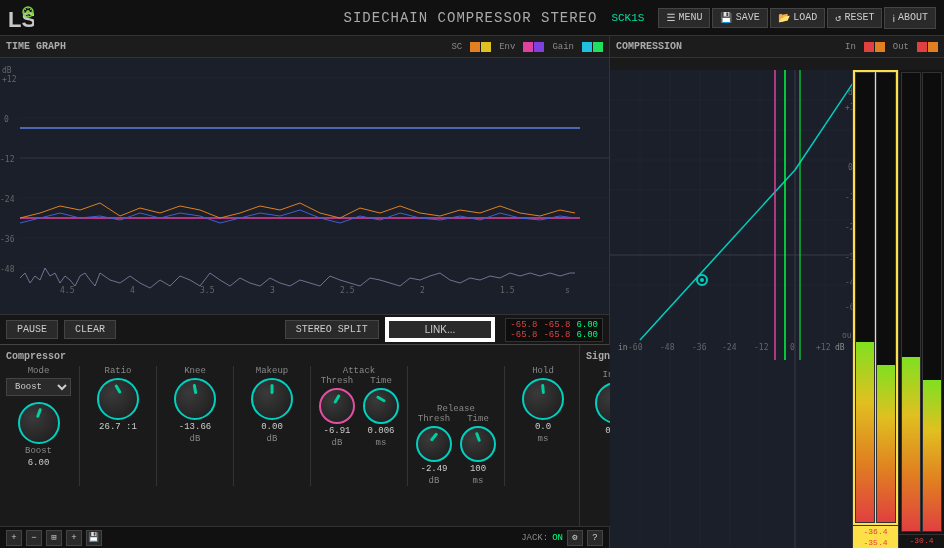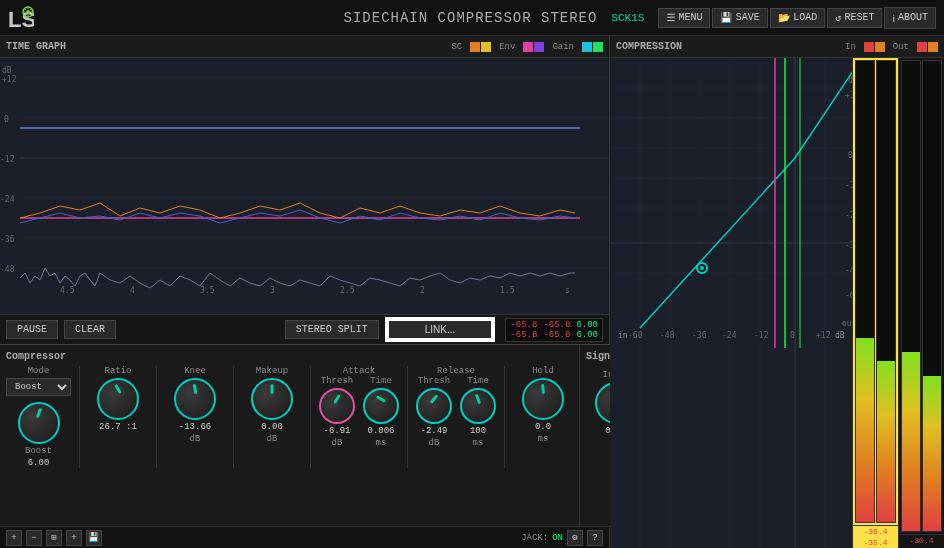--- a/index.html
+++ b/index.html
@@ -148,20 +148,21 @@
       font-size: 10px;
       cursor: pointer;
       font-family: Liberation Sans, sans-serif;
     }
 
     
     .right-panel {
       flex: 1;
       display: flex;
       flex-direction: column;
+      gap: 12px;
     }
     .compression-header {
       display: flex;
       align-items: center;
       justify-content: space-between;
       background: #1c1c1c;
       border-bottom: 1px solid #333;
       padding: 2px 6px;
       height: 22px;
     }
@@ -557,21 +558,21 @@
               <div class="sub-param">
                 <span class="param-label">Time</span>
                 <div class="knob knob-ring-cyan knob-atk-time" style="width:36px;height:36px;"></div>
                 <span class="param-value">0.006</span>
                 <span class="param-label">ms</span>
               </div>
             </div>
           </div>
           <div class="divider-v"></div>
 
-          <div style="display:flex;flex-direction:column;align-items:center;">
+          <div style="display:flex;flex-direction:column;align-items:center;margin-top:38px;">
             <span class="param-label">Release</span>
             <div style="display:flex;gap:8px;">
               <div class="sub-param">
                 <span class="param-label">Thresh</span>
                 <div class="knob knob-ring-cyan knob-rel-thresh" style="width:36px;height:36px;"></div>
                 <span class="param-value">-2.49</span>
                 <span class="param-label">dB</span>
               </div>
               <div class="sub-param">
                 <span class="param-label">Time</span>

